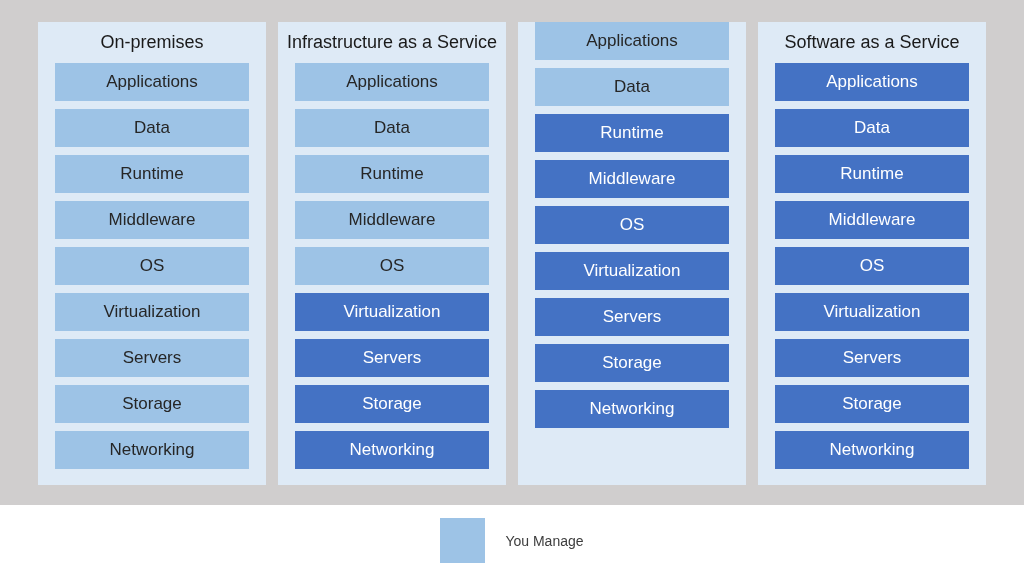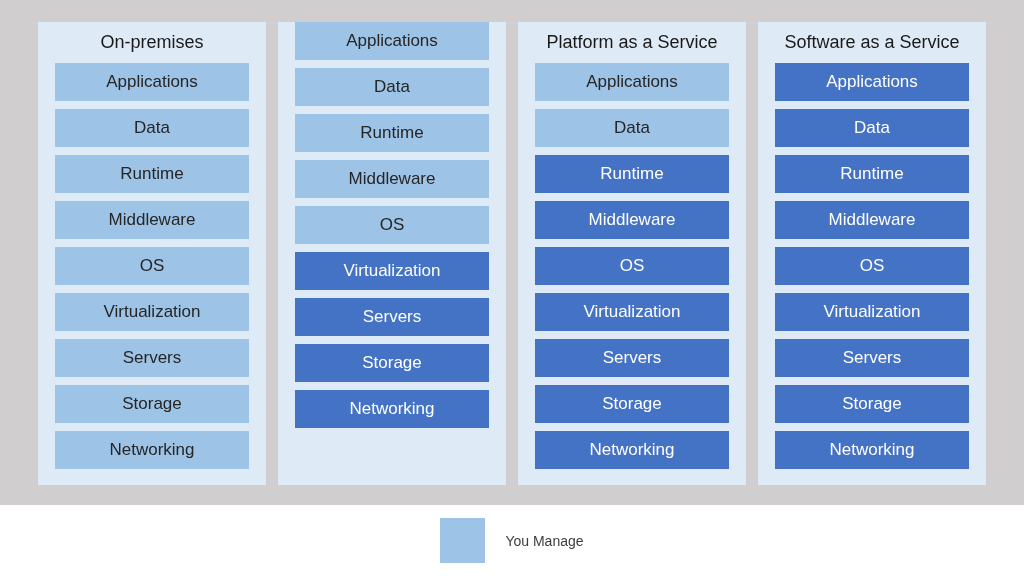--- a/index.html
+++ b/index.html
@@ -131,53 +131,53 @@
           <div class="layer you">
             <span>Storage</span>
           </div>
           <div class="layer you">
             <span>Networking</span>
           </div>
         </div>
   </section>
 
   <section class="column">
-    <div class="layers">
-          <div class="layer you">
-            <span>Applications</span>
-          </div>
-          <div class="layer you">
-            <span>Data</span>
-          </div>
-          <div class="layer you">
-            <span>Runtime</span>
-          </div>
-          <div class="layer you">
-            <span>Middleware</span>
-          </div>
-          <div class="layer you">
-            <span>OS</span>
-          </div>
-          <div class="layer provider">
-            <span>Virtualization</span>
-          </div>
-          <div class="layer provider">
-            <span>Servers</span>
-          </div>
-          <div class="layer provider">
-            <span>Storage</span>
-          </div>
-          <div class="layer provider">
-            <span>Networking</span>
-          </div>
-        </div>
-  </section>
-
-  <section class="column">
-    <h2 class="column-title">Platform as a Service</h2>
+    <h2 class="column-title">Infrastructure as a Service</h2>
+    <div class="layers">
+          <div class="layer you">
+            <span>Applications</span>
+          </div>
+          <div class="layer you">
+            <span>Data</span>
+          </div>
+          <div class="layer you">
+            <span>Runtime</span>
+          </div>
+          <div class="layer you">
+            <span>Middleware</span>
+          </div>
+          <div class="layer you">
+            <span>OS</span>
+          </div>
+          <div class="layer provider">
+            <span>Virtualization</span>
+          </div>
+          <div class="layer provider">
+            <span>Servers</span>
+          </div>
+          <div class="layer provider">
+            <span>Storage</span>
+          </div>
+          <div class="layer provider">
+            <span>Networking</span>
+          </div>
+        </div>
+  </section>
+
+  <section class="column">
     <div class="layers">
           <div class="layer you">
             <span>Applications</span>
           </div>
           <div class="layer you">
             <span>Data</span>
           </div>
           <div class="layer provider">
             <span>Runtime</span>
           </div>

